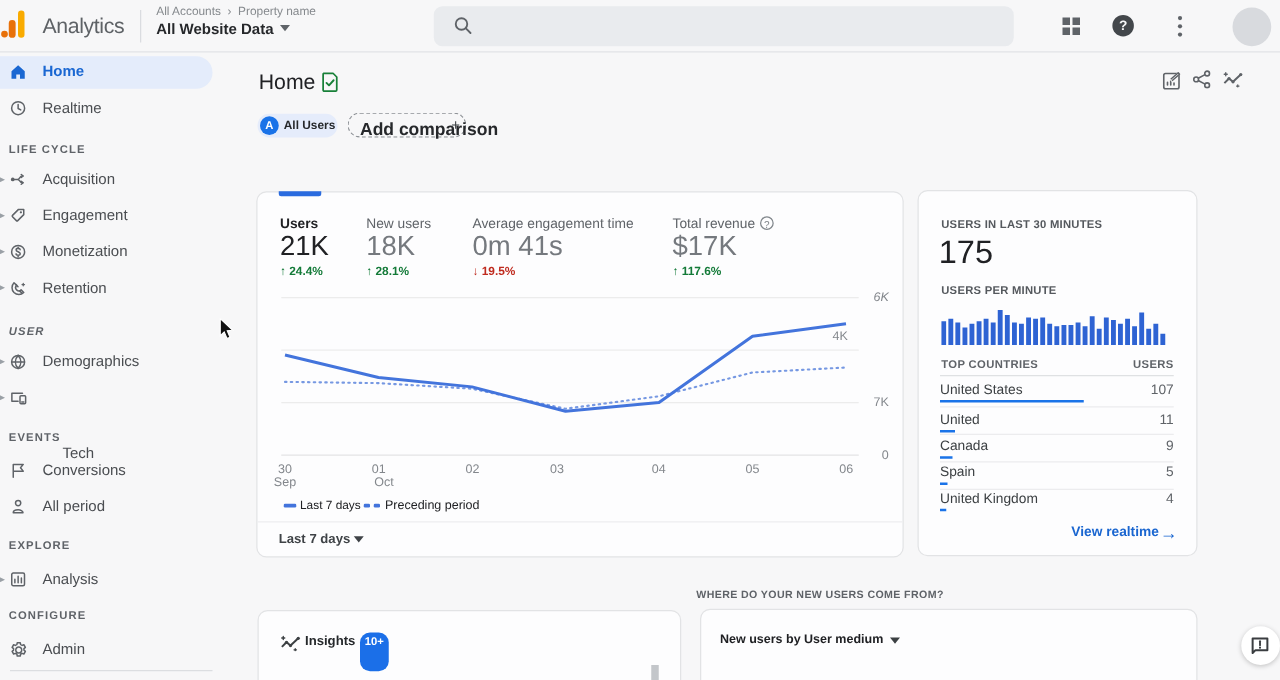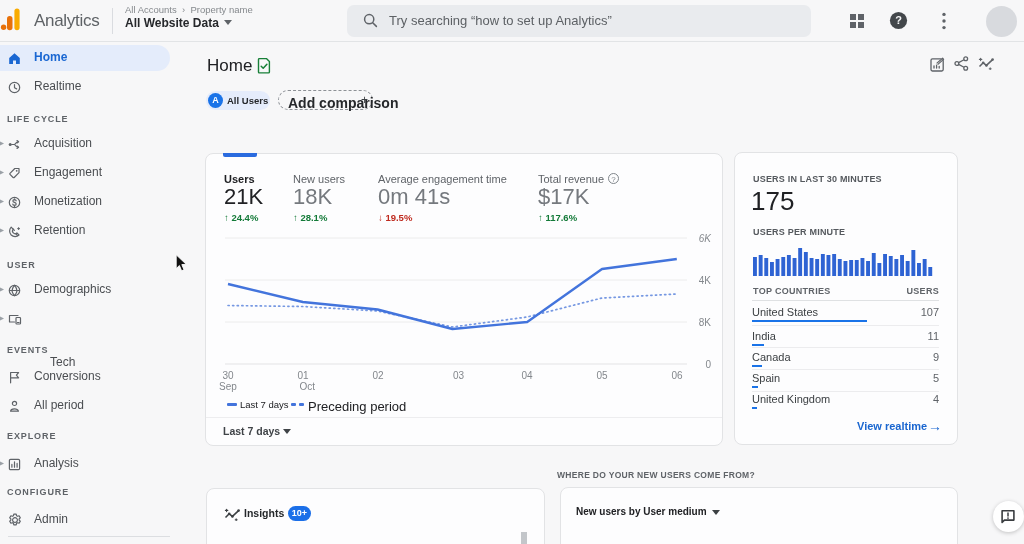--- a/index.html
+++ b/index.html
@@ -17,21 +17,20 @@
   <div class="abs" style="left:34px;top:11px;font-size:17px;color:#5e6266;letter-spacing:-0.3px;">Analytics</div>
   <div class="abs" style="left:112px;top:8px;width:1px;height:26px;background:#dadce0;"></div>
   <div class="abs" style="left:125px;top:4px;font-size:9.5px;color:#85898d;">All Accounts &nbsp;›&nbsp; Property name</div>
   <div class="abs" style="left:125px;top:16px;font-size:12px;font-weight:bold;color:#26282b;">All Website Data</div>
   <div class="abs" style="left:224px;top:20px;width:0;height:0;border-left:4.5px solid transparent;border-right:4.5px solid transparent;border-top:5.5px solid #5f6368;"></div>
   <div class="abs" style="left:347px;top:5px;width:464px;height:32px;background:#e9ebee;border-radius:7px;"></div>
   <div class="abs" style="left:363px;top:13px;"><svg width="15" height="15" viewBox="0 0 15 15">
         <circle cx="6.2" cy="6.2" r="4.6" stroke="#5f6368" stroke-width="1.5" fill="none"></circle>
         <path d="M9.7 9.7 L13.4 13.4" stroke="#5f6368" stroke-width="1.5" stroke-linecap="round"></path>
       </svg></div>
-  <div class="abs" style="left:389px;top:13px;font-size:13px;color:#5d6165;">Try searching “how to set up Analytics”</div>
   <div class="abs" style="left:849px;top:13px;"><svg width="16" height="16" viewBox="0 0 16 16">
         <rect x="1" y="1" width="6" height="6" fill="#5f6368"></rect>
         <rect x="9" y="1" width="6" height="6" fill="#5f6368"></rect>
         <rect x="1" y="9" width="6" height="6" fill="#5f6368"></rect>
         <rect x="9" y="9" width="6" height="6" fill="#5f6368"></rect>
       </svg></div>
   <div class="abs" style="left:889px;top:11px;"><svg width="19" height="19" viewBox="0 0 19 19">
         <circle cx="9.5" cy="9.5" r="8.6" fill="#43474b"></circle>
         <text x="9.5" y="13.4" font-size="11" font-weight="bold" fill="#f7f8f9" text-anchor="middle" font-family="Liberation Sans">?</text>
       </svg></div>
@@ -76,21 +75,21 @@
         <path d="M8.1 4.8 C8.1 3.2 4.9 3.2 4.9 4.9 C4.9 6.6 8.2 6.2 8.2 8 C8.2 9.7 4.9 9.7 4.8 8.1 M6.5 2.8 V4 M6.5 9.2 V10.4" stroke="#5f6368" stroke-width="1.2" fill="none" stroke-linecap="round" stroke-linejoin="round"></path>
       </svg></div>
 <div style="position:absolute;left:34px;top:194px;font-size:12px;font-weight:normal;color:#4a4d51;">Monetization</div>
 <div style="position:absolute;left:-1px;top:224px;font-size:10px;color:#9aa0a6;">▸</div>
 <div style="position:absolute;left:8px;top:224px;width:14px;height:14px;"><svg width="13" height="13" viewBox="0 0 13 13">
         <path d="M3.2 2.2 L5.3 4.3 C4.3 5.3 4.3 6.9 5.3 7.9 C6.3 8.9 7.9 8.9 8.9 7.9 L11 10 C8.8 12.1 5.4 12.1 3.2 10 C1.1 7.8 1.1 4.4 3.2 2.2 Z" stroke="#5f6368" stroke-width="1.2" fill="none" stroke-linecap="round" stroke-linejoin="round"></path>
         <path d="M4.8 3.7 L6.4 5.4 M7.8 8.9 L9.4 10.4" stroke="#5f6368" stroke-width="1.2" fill="none" stroke-linecap="round" stroke-linejoin="round"></path>
         <path d="M10.6 2.6 v2 M9.6 3.6 h2" stroke="#5f6368" stroke-width="1" fill="none" stroke-linecap="round"></path>
       </svg></div>
 <div style="position:absolute;left:34px;top:223px;font-size:12px;font-weight:normal;color:#4a4d51;">Retention</div>
-<div style="position:absolute;left:7px;top:260px;font-size:9px;font-weight:bold;letter-spacing:0.9px;color:#5f6368;">USER</div>
+<div style="position:absolute;left:7px;top:260px;font-size:9px;font-weight:bold;letter-spacing:0.9px;color:#5f6368;font-style:italic;">USER</div>
 <div style="position:absolute;left:-1px;top:283px;font-size:10px;color:#9aa0a6;">▸</div>
 <div style="position:absolute;left:8px;top:283px;width:14px;height:14px;"><svg width="13" height="13" viewBox="0 0 13 13">
         <circle cx="6.5" cy="6.5" r="5.2" stroke="#5f6368" stroke-width="1.2" fill="none" stroke-linecap="round" stroke-linejoin="round"></circle>
         <path d="M1.5 6.5 H11.5" stroke="#5f6368" stroke-width="1.2" fill="none" stroke-linecap="round" stroke-linejoin="round"></path>
         <path d="M6.5 1.3 C3.6 4.5 3.6 8.5 6.5 11.7 C9.4 8.5 9.4 4.5 6.5 1.3" stroke="#5f6368" stroke-width="1.2" fill="none" stroke-linecap="round" stroke-linejoin="round"></path>
       </svg></div>
 <div style="position:absolute;left:34px;top:282px;font-size:12px;font-weight:normal;color:#4a4d51;">Demographics</div>
 <div style="position:absolute;left:-1px;top:312px;font-size:10px;color:#9aa0a6;">▸</div>
 <div style="position:absolute;left:8px;top:312px;width:14px;height:14px;"><svg width="14" height="13" viewBox="0 0 14 13">
         <path d="M1.5 2.5 H10 M1.5 2.5 V9 H6.5" stroke="#5f6368" stroke-width="1.2" fill="none" stroke-linecap="round" stroke-linejoin="round"></path>
@@ -173,38 +172,38 @@
 <div style="position:absolute;left:608px;top:173px;width:11px;height:11px;border:1px solid #80868b;border-radius:50%;font-size:8px;color:#80868b;text-align:center;line-height:11px;">?</div>
 <svg style="position:absolute;left:205px;top:230px;" width="518" height="162" viewBox="0 0 518 162">
 <line x1="20" y1="8" x2="482" y2="8" stroke="#ececec" stroke-width="1"></line>
     <line x1="20" y1="50" x2="482" y2="50" stroke="#ececec" stroke-width="1"></line>
     <line x1="20" y1="92" x2="482" y2="92" stroke="#ececec" stroke-width="1"></line>
     <line x1="20" y1="134" x2="482" y2="134" stroke="#e3e3e5" stroke-width="1"></line>
 <polyline points="23.0,75.5 97.8,76.5 172.6,81 247.4,97 322.2,87 397.0,68 471.8,64" fill="none" stroke="#7698e2" stroke-width="1.7" stroke-dasharray="1.2 3.4" stroke-linecap="round"></polyline>
 <polyline points="23.0,54 97.8,72 172.6,79.5 247.4,99 322.2,92 397.0,39 471.8,29" fill="none" stroke="#4374dc" stroke-width="2.4" stroke-linejoin="round"></polyline>
 </svg>
 <div style="position:absolute;left:666px;top:233px;width:45px;text-align:right;font-size:10px;color:#83878c;font-style:italic;">6K</div>
-<div style="position:absolute;left:666px;top:275px;width:45px;text-align:right;font-size:10px;color:#83878c;">4K</div>
-<div style="position:absolute;left:666px;top:317px;width:45px;text-align:right;font-size:10px;color:#83878c;">8K</div>
+<div style="position:absolute;left:666px;top:264px;width:45px;text-align:left;font-size:10px;color:#83878c;">4K</div>
+<div style="position:absolute;left:666px;top:317px;width:45px;text-align:right;font-size:10px;color:#83878c;">7K</div>
 <div style="position:absolute;left:666px;top:359px;width:45px;text-align:right;font-size:10px;color:#83878c;">0</div>
 <div style="position:absolute;left:216px;top:370px;width:24px;text-align:center;font-size:10px;color:#83878c;">30</div>
 <div style="position:absolute;left:216px;top:381px;width:24px;text-align:center;font-size:10px;color:#83878c;">Sep</div>
 <div style="position:absolute;left:291px;top:370px;width:24px;text-align:center;font-size:10px;color:#83878c;">01</div>
 <div style="position:absolute;left:291px;top:381px;width:24px;text-align:right;font-size:10px;color:#83878c;">Oct</div>
 <div style="position:absolute;left:366px;top:370px;width:24px;text-align:center;font-size:10px;color:#83878c;">02</div>
-<div style="position:absolute;left:440px;top:370px;width:24px;text-align:right;font-size:10px;color:#83878c;">03</div>
+<div style="position:absolute;left:440px;top:370px;width:24px;text-align:left;font-size:10px;color:#83878c;">03</div>
 <div style="position:absolute;left:515px;top:370px;width:24px;text-align:center;font-size:10px;color:#83878c;">04</div>
 <div style="position:absolute;left:590px;top:370px;width:24px;text-align:center;font-size:10px;color:#83878c;">05</div>
 <div style="position:absolute;left:665px;top:370px;width:24px;text-align:center;font-size:10px;color:#83878c;">06</div>
 
 <div class="abs" style="left:227px;top:403px;width:10px;height:2.5px;background:#4374dc;border-radius:1px;"></div>
 <div class="abs" style="left:240px;top:399px;font-size:9.5px;color:#202124;">Last 7 days</div>
 <div class="abs" style="left:291px;top:403px;width:5px;height:2.5px;background:#4374dc;border-radius:1px;"></div>
 <div class="abs" style="left:299px;top:403px;width:5px;height:2.5px;background:#4374dc;border-radius:1px;"></div>
-<div class="abs" style="left:308px;top:399px;font-size:13px;color:#202124;">Preceding period</div>
+<div class="abs" style="left:308px;top:399px;font-size:10px;color:#202124;">Preceding period</div>
 <div class="abs" style="left:206px;top:417px;width:516px;height:1px;background:#ededef;"></div>
 <div class="abs" style="left:223px;top:425px;font-size:10.5px;font-weight:bold;color:#3f4347;">Last 7 days</div>
 <div class="abs" style="left:283px;top:429px;width:0;height:0;border-left:4px solid transparent;border-right:4px solid transparent;border-top:5px solid #3f4347;"></div>
 
 <div class="card" style="left:734px;top:152px;width:224px;height:293px;"></div>
 <div class="abs" style="left:753px;top:174px;font-size:9px;font-weight:bold;letter-spacing:0.2px;color:#55595e;">USERS IN LAST 30 MINUTES</div>
 <div class="abs" style="left:751px;top:186px;font-size:26px;color:#202124;">175</div>
 <div class="abs" style="left:753px;top:227px;font-size:9px;font-weight:bold;letter-spacing:0.2px;color:#55595e;">USERS PER MINUTE</div>
 <svg style="position:absolute;left:753px;top:243px;" width="182" height="33" viewBox="0 0 182 33">
     <rect x="0.0" y="14" width="3.9" height="19" fill="#2e63d3"></rect>
@@ -243,21 +242,21 @@
 <div style="position:absolute;left:753px;top:286px;font-size:9px;font-weight:bold;letter-spacing:0.3px;color:#5f6368;">TOP COUNTRIES</div>
 <div style="position:absolute;left:839px;top:286px;width:100px;text-align:right;font-size:9px;font-weight:bold;letter-spacing:0.3px;color:#5f6368;">USERS</div>
 <div style="position:absolute;left:752px;top:300px;width:187px;height:1px;background:#dfe1e3;"></div>
 <div style="position:absolute;left:752px;top:325px;width:187px;height:1px;background:#ececee;"></div>
 <div style="position:absolute;left:752px;top:347.2px;width:187px;height:1px;background:#ececee;"></div>
 <div style="position:absolute;left:752px;top:369px;width:187px;height:1px;background:#ececee;"></div>
 <div style="position:absolute;left:752px;top:390.6px;width:187px;height:1px;background:#ececee;"></div>
 <div style="position:absolute;left:752px;top:306px;font-size:11px;color:#3c4043;">United States</div>
 <div style="position:absolute;left:839px;top:306px;width:100px;text-align:right;font-size:11px;color:#5f6368;">107</div>
 <div style="position:absolute;left:752px;top:320px;width:115px;height:2px;background:#1a73e8;"></div>
-<div style="position:absolute;left:752px;top:330px;font-size:11px;color:#3c4043;">India</div>
+<div style="position:absolute;left:752px;top:330px;font-size:11px;color:#3c4043;">United</div>
 <div style="position:absolute;left:839px;top:330px;width:100px;text-align:right;font-size:11px;color:#5f6368;">11</div>
 <div style="position:absolute;left:752px;top:344px;width:12px;height:2px;background:#1a73e8;"></div>
 <div style="position:absolute;left:752px;top:351px;font-size:11px;color:#3c4043;">Canada</div>
 <div style="position:absolute;left:839px;top:351px;width:100px;text-align:right;font-size:11px;color:#5f6368;">9</div>
 <div style="position:absolute;left:752px;top:365px;width:10px;height:2px;background:#1a73e8;"></div>
 <div style="position:absolute;left:752px;top:372px;font-size:11px;color:#3c4043;">Spain</div>
 <div style="position:absolute;left:839px;top:372px;width:100px;text-align:right;font-size:11px;color:#5f6368;">5</div>
 <div style="position:absolute;left:752px;top:386px;width:6px;height:2px;background:#1a73e8;"></div>
 <div style="position:absolute;left:752px;top:393px;font-size:11px;color:#3c4043;">United Kingdom</div>
 <div style="position:absolute;left:839px;top:393px;width:100px;text-align:right;font-size:11px;color:#5f6368;">4</div>
@@ -270,21 +269,21 @@
 <div class="card" style="left:206px;top:488px;width:339px;height:70px;"></div>
 <div class="abs" style="left:224px;top:507px;"><svg width="17" height="14" viewBox="0 0 17 14">
       <path d="M1.5 10.5 L5.2 6.8 L8.4 9.4 L14.6 3.6" fill="none" stroke="#3c4043" stroke-width="1.6" stroke-linejoin="round"></path>
       <circle cx="5.2" cy="6.8" r="1.3" fill="#3c4043"></circle>
       <circle cx="8.4" cy="9.4" r="1.3" fill="#3c4043"></circle>
       <circle cx="14.6" cy="3.6" r="1.3" fill="#3c4043"></circle>
       <path d="M2.6 2.2 v2.4 M1.4 3.4 h2.4" stroke="#3c4043" stroke-width="1.1" stroke-linecap="round"></path>
       <path d="M12.2 11.8 v2 M11.2 12.8 h2" stroke="#3c4043" stroke-width="1" stroke-linecap="round"></path>
     </svg></div>
 <div class="abs" style="left:244px;top:507px;font-size:10.5px;font-weight:bold;color:#25282b;">Insights</div>
-<div class="abs" style="left:288px;top:506px;width:23px;height:15px;border-radius:8px;background:#1b6fe8;color:#fff;font-size:9px;font-weight:bold;text-align:center;line-height:15px;">10+</div>
+<div class="abs" style="left:288px;top:506px;width:23px;height:31px;border-radius:8px;background:#1b6fe8;color:#fff;font-size:9px;font-weight:bold;text-align:center;line-height:15px;">10+</div>
 <div class="abs" style="left:521px;top:532px;width:6px;height:12px;background:#c3c6ca;"></div>
 
 <div class="card" style="left:560px;top:487px;width:398px;height:70px;"></div>
 <div class="abs" style="left:576px;top:506px;font-size:10px;font-weight:bold;color:#202124;">New users by User medium</div>
 <div class="abs" style="left:712px;top:510px;width:0;height:0;border-left:4px solid transparent;border-right:4px solid transparent;border-top:5px solid #3c4043;"></div>
 
 <div class="abs" style="left:993px;top:501px;width:31px;height:31px;border-radius:50%;background:#fff;box-shadow:0 1px 4px rgba(0,0,0,0.22);"></div>
 <div class="abs" style="left:1000px;top:509px;"><svg width="16" height="15" viewBox="0 0 16 15">
       <path d="M2.1 1.7 H13.9 V11.1 H4.4 L2.1 13.4 Z" fill="none" stroke="#3a3d40" stroke-width="1.6" stroke-linejoin="round"></path>
       <path d="M8 3.9 V7.1" stroke="#3a3d40" stroke-width="1.5" stroke-linecap="round"></path>

